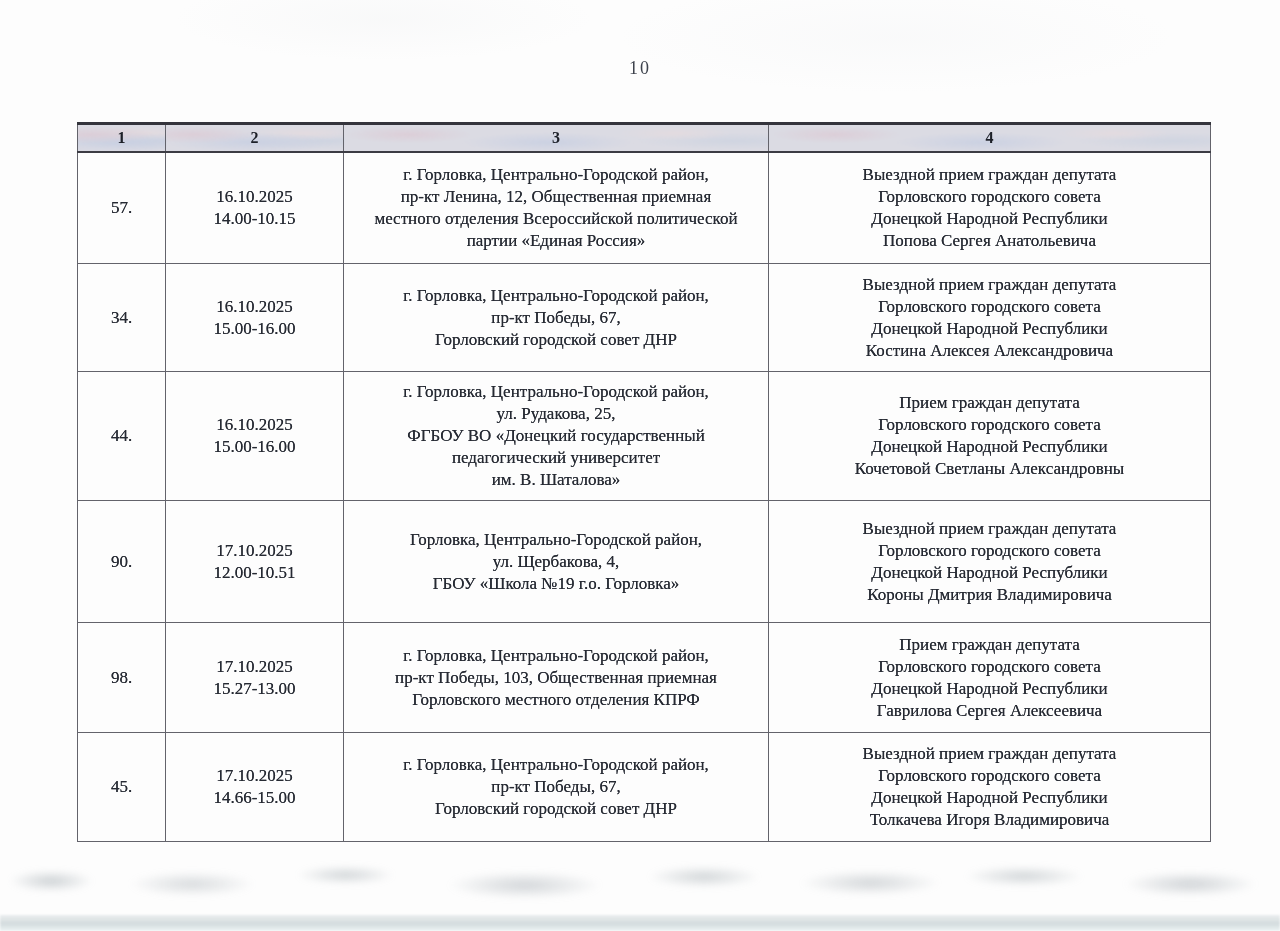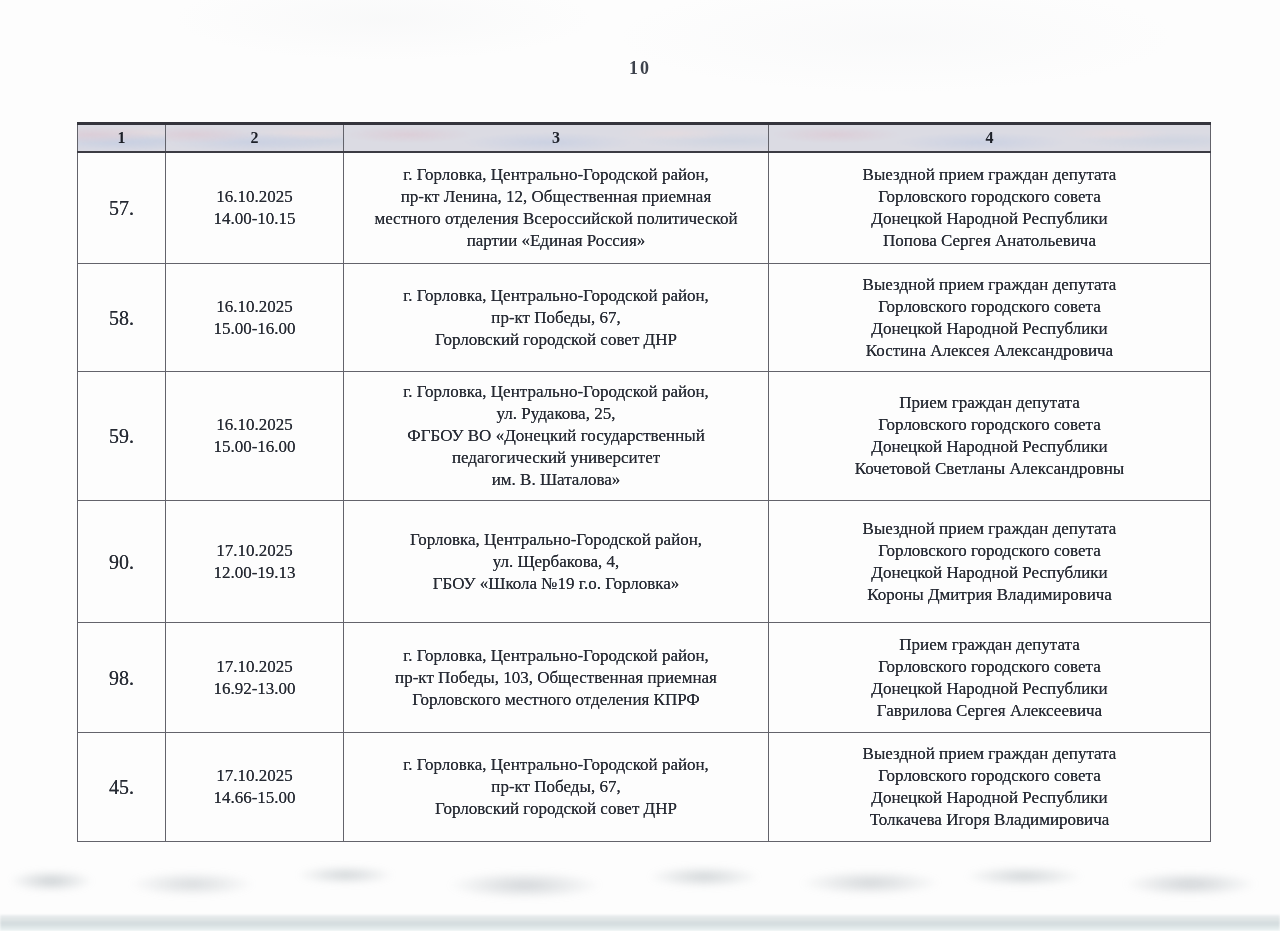--- a/index.html
+++ b/index.html
@@ -11,21 +11,21 @@
   }
   .page{
     position:absolute;inset:0;
     background:
       radial-gradient(ellipse 300px 60px at 30% 2%, rgba(210,214,218,0.10), transparent 70%),
       radial-gradient(ellipse 400px 80px at 70% 4%, rgba(205,210,216,0.08), transparent 70%),
       #fdfdfd;
   }
   .page-number{
     position:absolute;top:58px;left:640px;transform:translateX(-50%);
-    font-size:18px;color:#3d424c;letter-spacing:2px;font-weight:bold;
+    font-size:18px;color:#3d424c;letter-spacing:2px;
   }
   table.schedule{
     position:absolute;left:77px;top:122px;
     width:1133px;border-collapse:collapse;table-layout:fixed;
     filter:blur(0.24px);
   }
   table.schedule col.c1{width:88px;}
   table.schedule col.c2{width:178px;}
   table.schedule col.c3{width:425px;}
   table.schedule col.c4{width:442px;}
@@ -45,21 +45,21 @@
     background-image:
       radial-gradient(ellipse 90px 12px at 15% 35%, rgba(220,204,214,0.85), transparent 72%),
       radial-gradient(ellipse 120px 14px at 48% 65%, rgba(198,206,226,0.75), transparent 72%),
       radial-gradient(ellipse 80px 10px at 78% 30%, rgba(228,219,223,0.85), transparent 72%),
       radial-gradient(ellipse 140px 12px at 92% 60%, rgba(203,210,224,0.7), transparent 72%);
   }
   .schedule td{
     font-size:17px;line-height:22px;
     text-shadow:0 0 0.5px rgba(32,36,46,0.85);
   }
-  .schedule td.c-num{font-size:20px;}
+  .schedule td.c-num{font-size:17px;}
   .schedule tr.h106 td{height:106px;}
   .schedule tr.h103 td{height:103px;}
   .schedule tr.h124 td{height:124px;}
   .schedule tr.h117 td{height:117px;}
   .schedule tr.h105 td{height:105px;}
   .schedule tr.h104 td{height:104px;}
   
   .artifact-blur{
     position:absolute;left:0;top:848px;width:1280px;height:60px;
     background-image:
@@ -109,61 +109,61 @@
         <td class="c-loc">г. Горловка, Центрально-Городской район,
 пр-кт Ленина, 12, Общественная приемная
 местного отделения Всероссийской политической
 партии «Единая Россия»</td>
         <td class="c-desc">Выездной прием граждан депутата
 Горловского городского совета
 Донецкой Народной Республики
 Попова Сергея Анатольевича</td>
       </tr>
       <tr class="h103">
-        <td class="c-num">58.</td>
+        <td class="c-num">34.</td>
         <td class="c-date"><span>16.10.2025</span>
 <span>15.00-16.00</span></td>
         <td class="c-loc">г. Горловка, Центрально-Городской район,
 пр-кт Победы, 67,
 Горловский городской совет ДНР</td>
         <td class="c-desc">Выездной прием граждан депутата
 Горловского городского совета
 Донецкой Народной Республики
 Костина Алексея Александровича</td>
       </tr>
       <tr class="h124">
-        <td class="c-num">59.</td>
+        <td class="c-num">44.</td>
         <td class="c-date"><span>16.10.2025</span>
 <span>15.00-16.00</span></td>
         <td class="c-loc">г. Горловка, Центрально-Городской район,
 ул. Рудакова, 25,
 ФГБОУ ВО «Донецкий государственный
 педагогический университет
 им. В. Шаталова»</td>
         <td class="c-desc">Прием граждан депутата
 Горловского городского совета
 Донецкой Народной Республики
 Кочетовой Светланы Александровны</td>
       </tr>
       <tr class="h117">
         <td class="c-num">90.</td>
         <td class="c-date"><span>17.10.2025</span>
-<span>12.00-19.13</span></td>
+<span>12.00-10.51</span></td>
         <td class="c-loc">Горловка, Центрально-Городской район,
 ул. Щербакова, 4,
 ГБОУ «Школа №19 г.о. Горловка»</td>
         <td class="c-desc">Выездной прием граждан депутата
 Горловского городского совета
 Донецкой Народной Республики
 Короны Дмитрия Владимировича</td>
       </tr>
       <tr class="h105">
         <td class="c-num">98.</td>
         <td class="c-date"><span>17.10.2025</span>
-<span>16.92-13.00</span></td>
+<span>15.27-13.00</span></td>
         <td class="c-loc">г. Горловка, Центрально-Городской район,
 пр-кт Победы, 103, Общественная приемная
 Горловского местного отделения КПРФ</td>
         <td class="c-desc">Прием граждан депутата
 Горловского городского совета
 Донецкой Народной Республики
 Гаврилова Сергея Алексеевича</td>
       </tr>
       <tr class="h104">
         <td class="c-num">45.</td>

